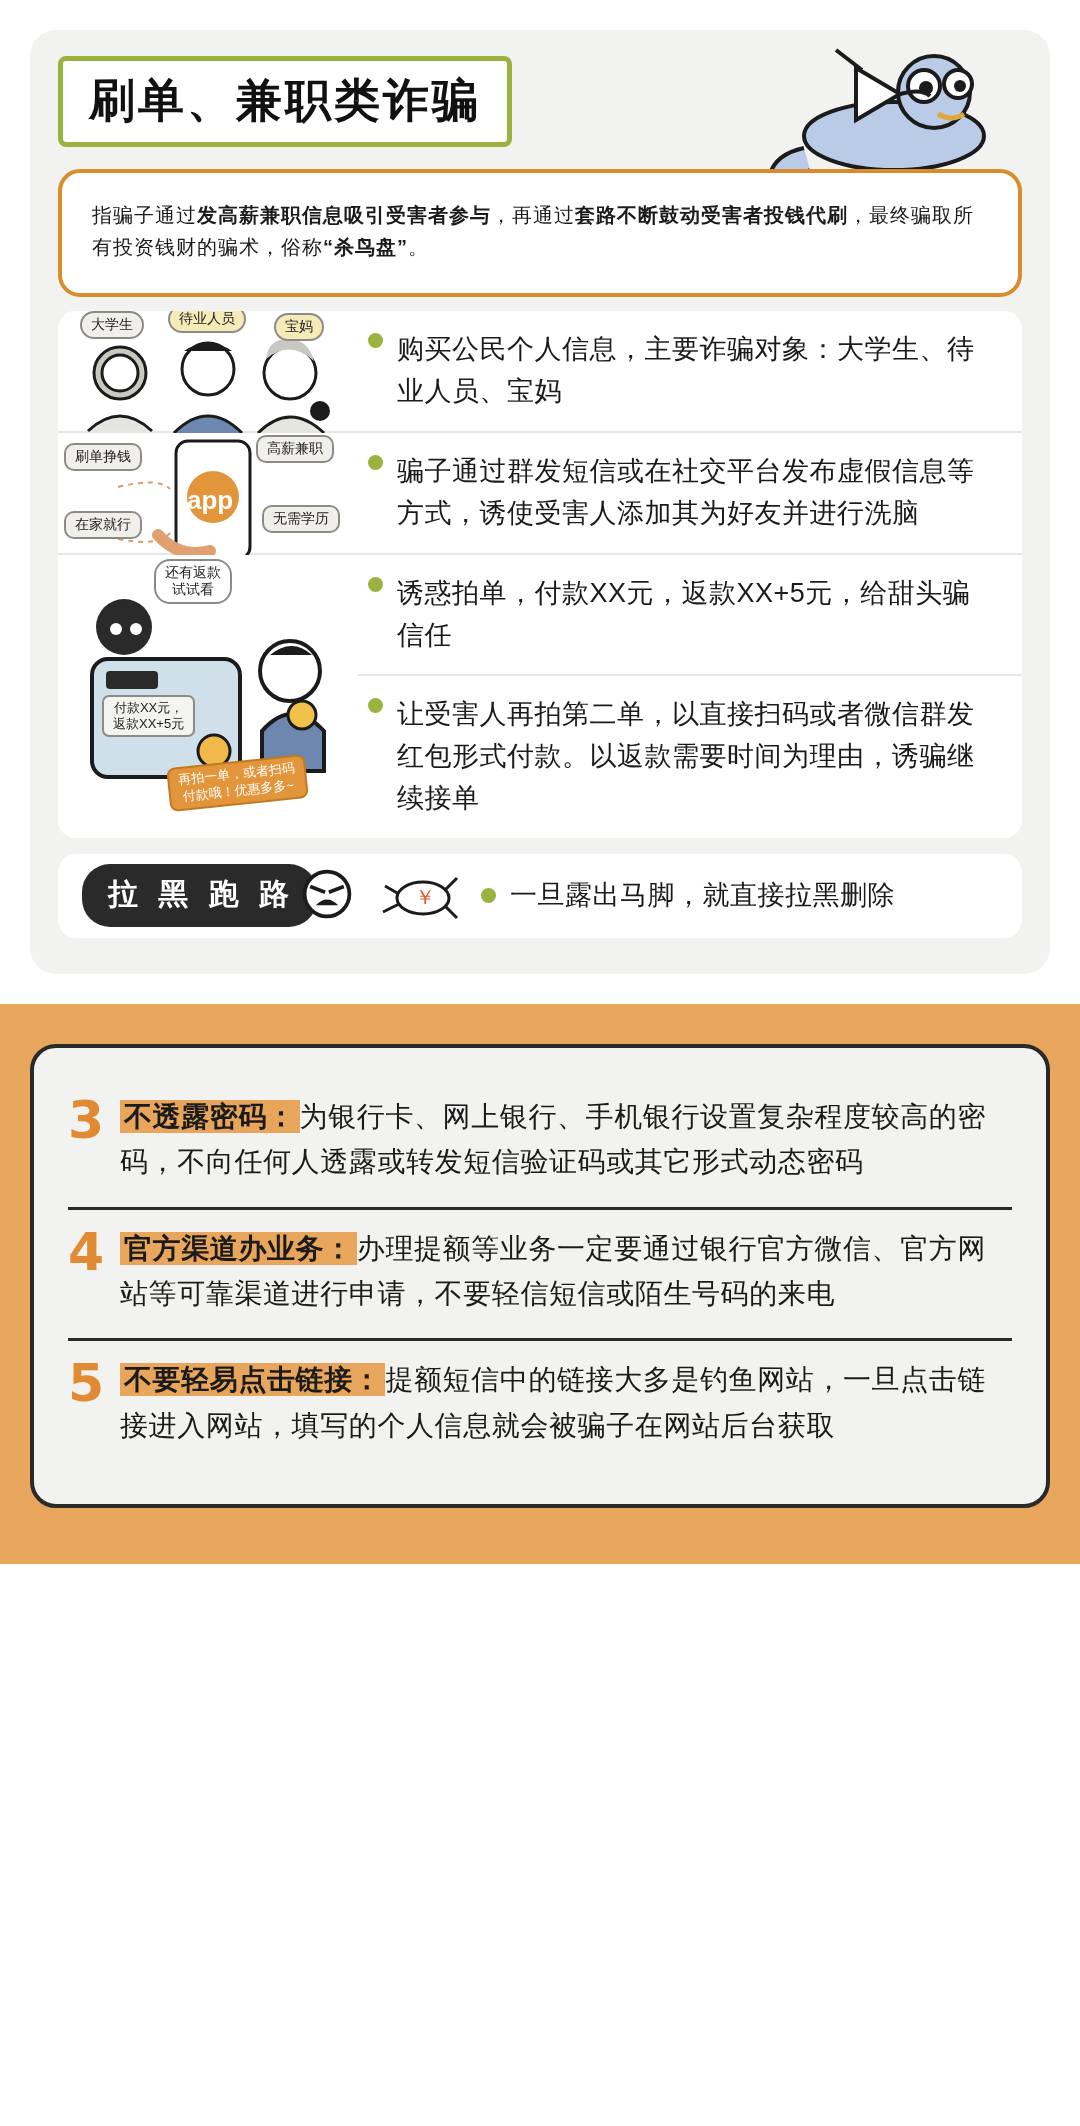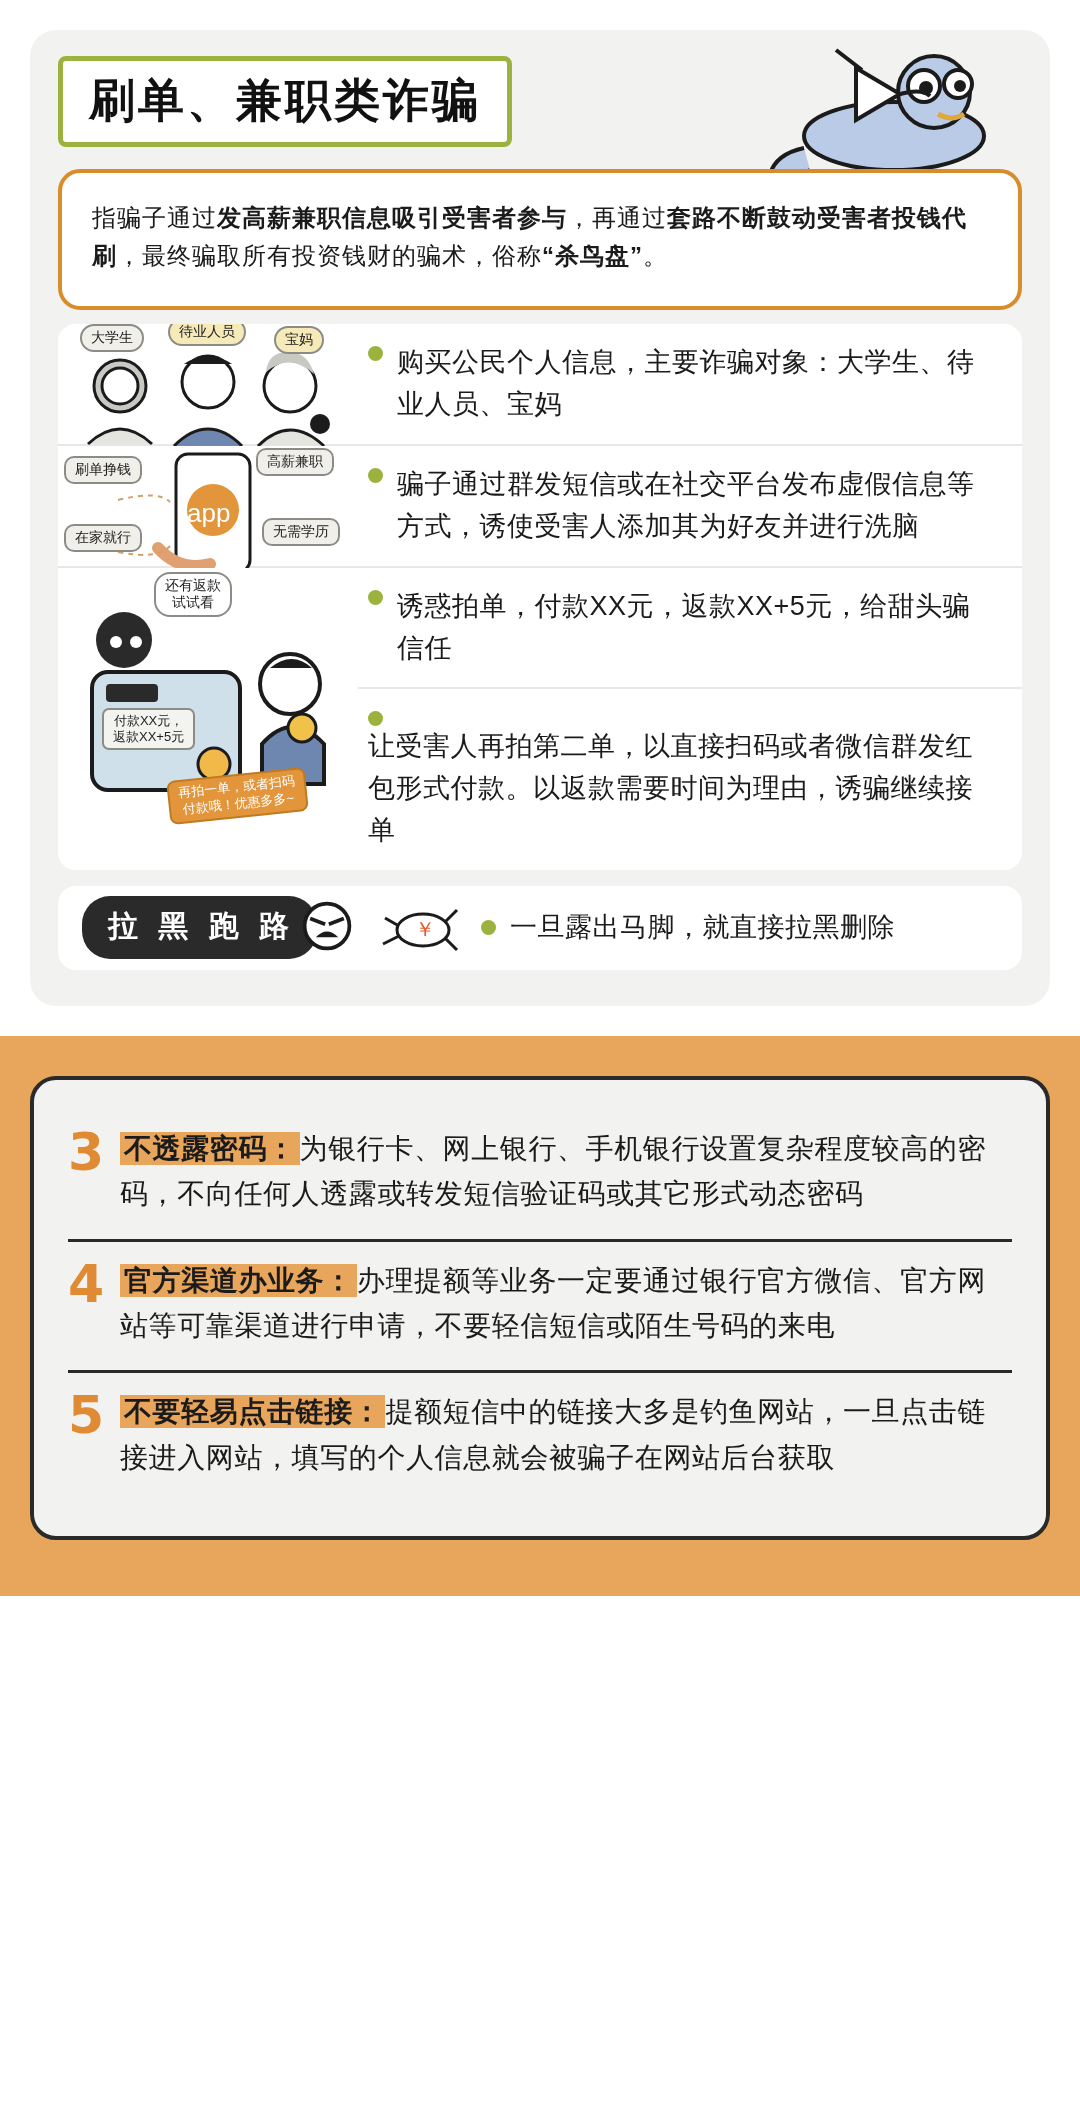--- a/index.html
+++ b/index.html
@@ -69,21 +69,21 @@
   .def-bubble{
     position:relative;
     margin-top:22px;
     border:4px solid #d98c2b;
     border-radius:22px;
     background:#ffffff;
     padding:26px 30px 30px 30px;
     z-index:4;
   }
   .def-text{
-    font-size:24px;
+    font-size:20px;
     line-height:1.62;
     color:#1b1b1b;
     letter-spacing:1px;
   }
   .def-text b{font-weight:bold;}
 
   
   .steps{
     margin-top:14px;
     background:#ffffff;
@@ -130,21 +130,21 @@
   .step-txt-stack{
     flex:1;
     display:flex;
     flex-direction:column;
   }
   .sub-row{
     display:flex;
     align-items:flex-start;
     padding:18px 26px 18px 10px;
   }
-  .sub-row + .sub-row{border-top:2px solid #e7e7e3;flex-direction:column;}
+  .sub-row + .sub-row{border-top:2px solid #e7e7e3;}
 
   
   .tag{
     position:absolute;
     background:#f0efe9;
     border:2px solid #8c8c86;
     border-radius:10px;
     font-size:14px;
     color:#222;
     padding:3px 9px;
@@ -300,21 +300,21 @@
 
         <div class="step-row">
           <div class="step-ill">
             <svg viewBox="0 0 300 130" width="300" height="130" style="position:absolute;left:0;top:2px;">
               <rect x="118" y="6" width="74" height="118" rx="12" fill="#ffffff" stroke="#1b1b1b" stroke-width="3"></rect>
               <circle cx="155" cy="62" r="26" fill="#e2953a"></circle>
               <path d="M100 100 q22 24 52 16" stroke="#e0a070" stroke-width="12" fill="none" stroke-linecap="round"></path>
               <path d="M60 52 q40 -10 52 2" stroke="#d2a06a" stroke-width="2" stroke-dasharray="5 5" fill="none"></path>
               <path d="M60 104 q40 8 52 -6" stroke="#d2a06a" stroke-width="2" stroke-dasharray="5 5" fill="none"></path>
             </svg>
-            <span style="position:absolute;left:129px;top:52px;color:#ffffff;font-size:26px;font-weight:normal;">app</span>
+            <span style="position:absolute;left:129px;top:52px;color:#ffffff;font-size:26px;font-weight:bold;">app</span>
             <span class="tag" style="left:6px;top:10px;">刷单挣钱</span>
             <span class="tag" style="left:198px;top:2px;">高薪兼职</span>
             <span class="tag" style="left:6px;top:78px;">在家就行</span>
             <span class="tag" style="left:204px;top:72px;">无需学历</span>
           </div>
           <div class="step-txt">
             <div class="step-txt-inner">
               <span class="bullet"></span>
               <span class="step-line">骗子通过群发短信或在社交平台发布虚假信息等方式，诱使受害人添加其为好友并进行洗脑</span>
             </div>

